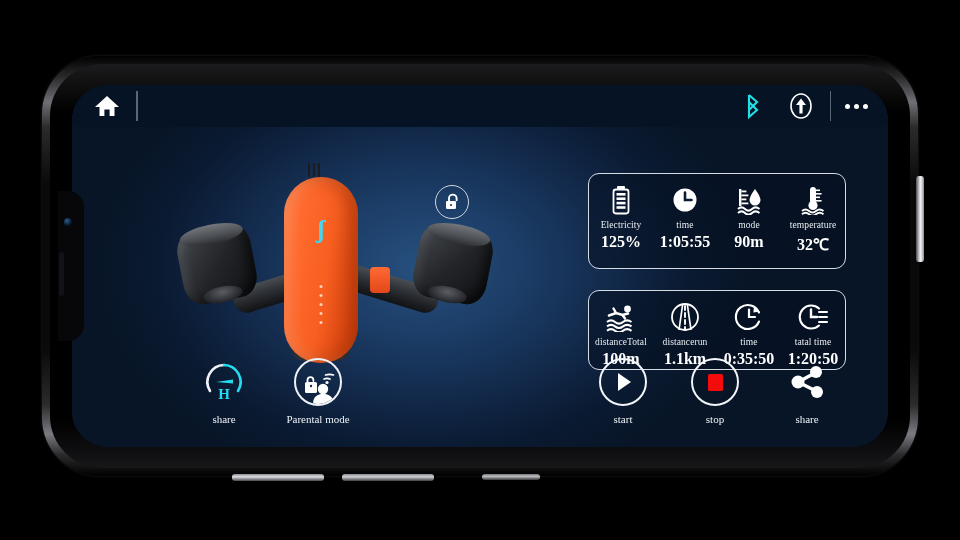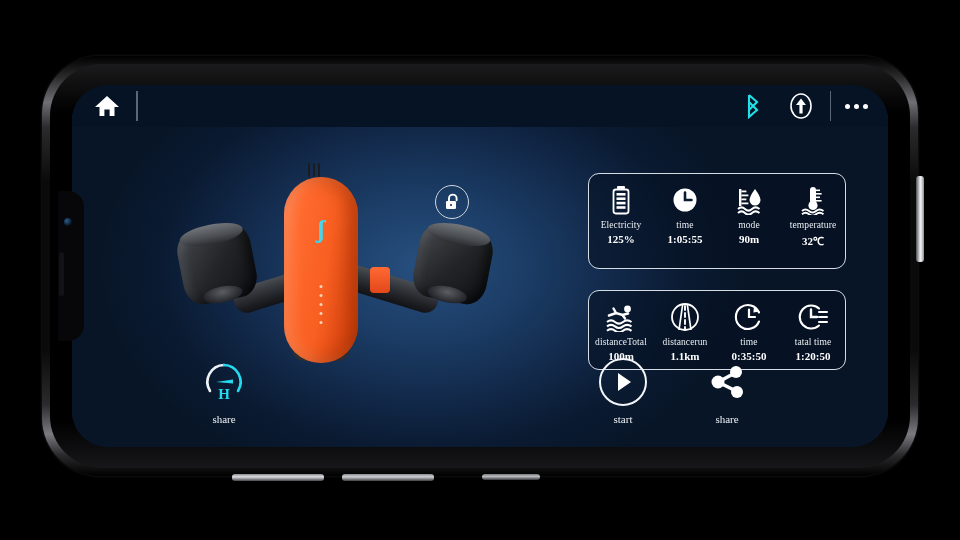--- a/index.html
+++ b/index.html
@@ -185,21 +185,21 @@
     display:flex; flex-direction:column; align-items:center;
     padding-top:9px;
     position:relative;
   }
   .cell-icon{ height:34px; display:flex; align-items:center; justify-content:center; }
   .cell-label{
     color:#e9edf2; font-size:9.5px; margin-top:3px;
     white-space:nowrap; letter-spacing:.1px;
   }
   .cell-value{
-    color:#ffffff; font-size:11px; font-weight:bold; margin-top:3px;
+    color:#ffffff; font-size:16px; font-weight:bold; margin-top:3px;
     white-space:nowrap;
   }
 
   
   #mode-row{
     position:absolute; left:118px; bottom:22px;
     display:flex; gap:26px;
   }
   .mode-btn{
     width:68px; display:flex; flex-direction:column; align-items:center;
@@ -212,21 +212,21 @@
     overflow:hidden;
   }
   .mode-circle.noborder{ border:none; }
   .mode-label{
     color:#eef2f7; font-size:11px; margin-top:7px; white-space:nowrap;
   }
 
   
   #action-row{
     position:absolute; left:522px; bottom:22px;
-    display:flex; gap:46px;
+    display:flex; gap:34px;
   }
   .action-btn{
     width:58px; display:flex; flex-direction:column; align-items:center; cursor:pointer;
   }
   .action-circle{
     width:48px; height:48px; border-radius:50%;
     border:2px solid #f2f5f9;
     display:flex; align-items:center; justify-content:center;
   }
   .action-circle.bare{ border:none; }
@@ -444,35 +444,58 @@
             <svg width="48" height="48" viewBox="0 0 48 48">
               <path d="M24 7 A17 17 0 0 0 10 33" fill="none" stroke="#eef2f7" stroke-width="2.6" stroke-linecap="round"></path>
               <path d="M24 7 A17 17 0 0 1 38 33" fill="none" stroke="#25d9ef" stroke-width="2.6" stroke-linecap="round"></path>
               <path d="M16 24 L33 21.5 L33 25.5 Z" fill="#25d9ef"></path>
               <text x="24" y="41" font-family="Liberation Serif, serif" font-size="15" font-weight="bold" fill="#25d9ef" text-anchor="middle">H</text>
             </svg>
           </div>
           <div class="mode-label">share</div>
         </div>
 
+        <div class="mode-btn">
+          <div class="mode-circle">
+            <svg width="44" height="44" viewBox="0 0 44 44">
+              <path d="M28 19 A8.5 8.5 0 0 1 34 19" fill="none" stroke="#fff" stroke-width="1.7" stroke-linecap="round"></path>
+              <path d="M29.5 15 A12.5 12.5 0 0 1 37.5 15" fill="none" stroke="#fff" stroke-width="1.7" stroke-linecap="round"></path>
+              <circle cx="31" cy="22.5" r="1.6" fill="#fff"></circle>
+              <rect x="9" y="22" width="12" height="11" rx="1.6" fill="#fff"></rect>
+              <path d="M11.5 22 L11.5 19.6 A3 3 0 0 1 17.4 19.6 L17.4 21" fill="none" stroke="#fff" stroke-width="1.8" stroke-linecap="round"></path>
+              <circle cx="15" cy="26" r="1.2" fill="#1b2c44"></circle>
+              <circle cx="27" cy="29" r="5.2" fill="#fff"></circle>
+              <path d="M17 44 C17 36.5 21.5 34 27 34 C33 34 37.5 36.5 37.5 44 Z" fill="#fff"></path>
+            </svg>
+          </div>
+          <div class="mode-label">Parental mode</div>
+        </div>
 
 
       </div>
 
       <div id="action-row">
 
         <div class="action-btn">
           <div class="action-circle">
             <svg width="26" height="26" viewBox="0 0 26 26">
               <path d="M8 4 L21 13 L8 22 Z" fill="#fff"></path>
             </svg>
           </div>
           <div class="action-label">start</div>
         </div>
 
+        <div class="action-btn">
+          <div class="action-circle">
+            <svg width="26" height="26" viewBox="0 0 26 26">
+              <rect x="6" y="5" width="15" height="17" rx="1.5" fill="#f40c0c"></rect>
+            </svg>
+          </div>
+          <div class="action-label">stop</div>
+        </div>
 
         <div class="action-btn">
           <div class="action-circle bare">
             <svg width="40" height="40" viewBox="0 0 40 40">
               <circle cx="29" cy="10" r="6" fill="#fff"></circle>
               <circle cx="11" cy="20" r="6.5" fill="#fff"></circle>
               <circle cx="30" cy="30" r="6" fill="#fff"></circle>
               <path d="M13 19 L28 11 M13 21 L29 29" stroke="#fff" stroke-width="3.6" stroke-linecap="round"></path>
             </svg>
           </div>

